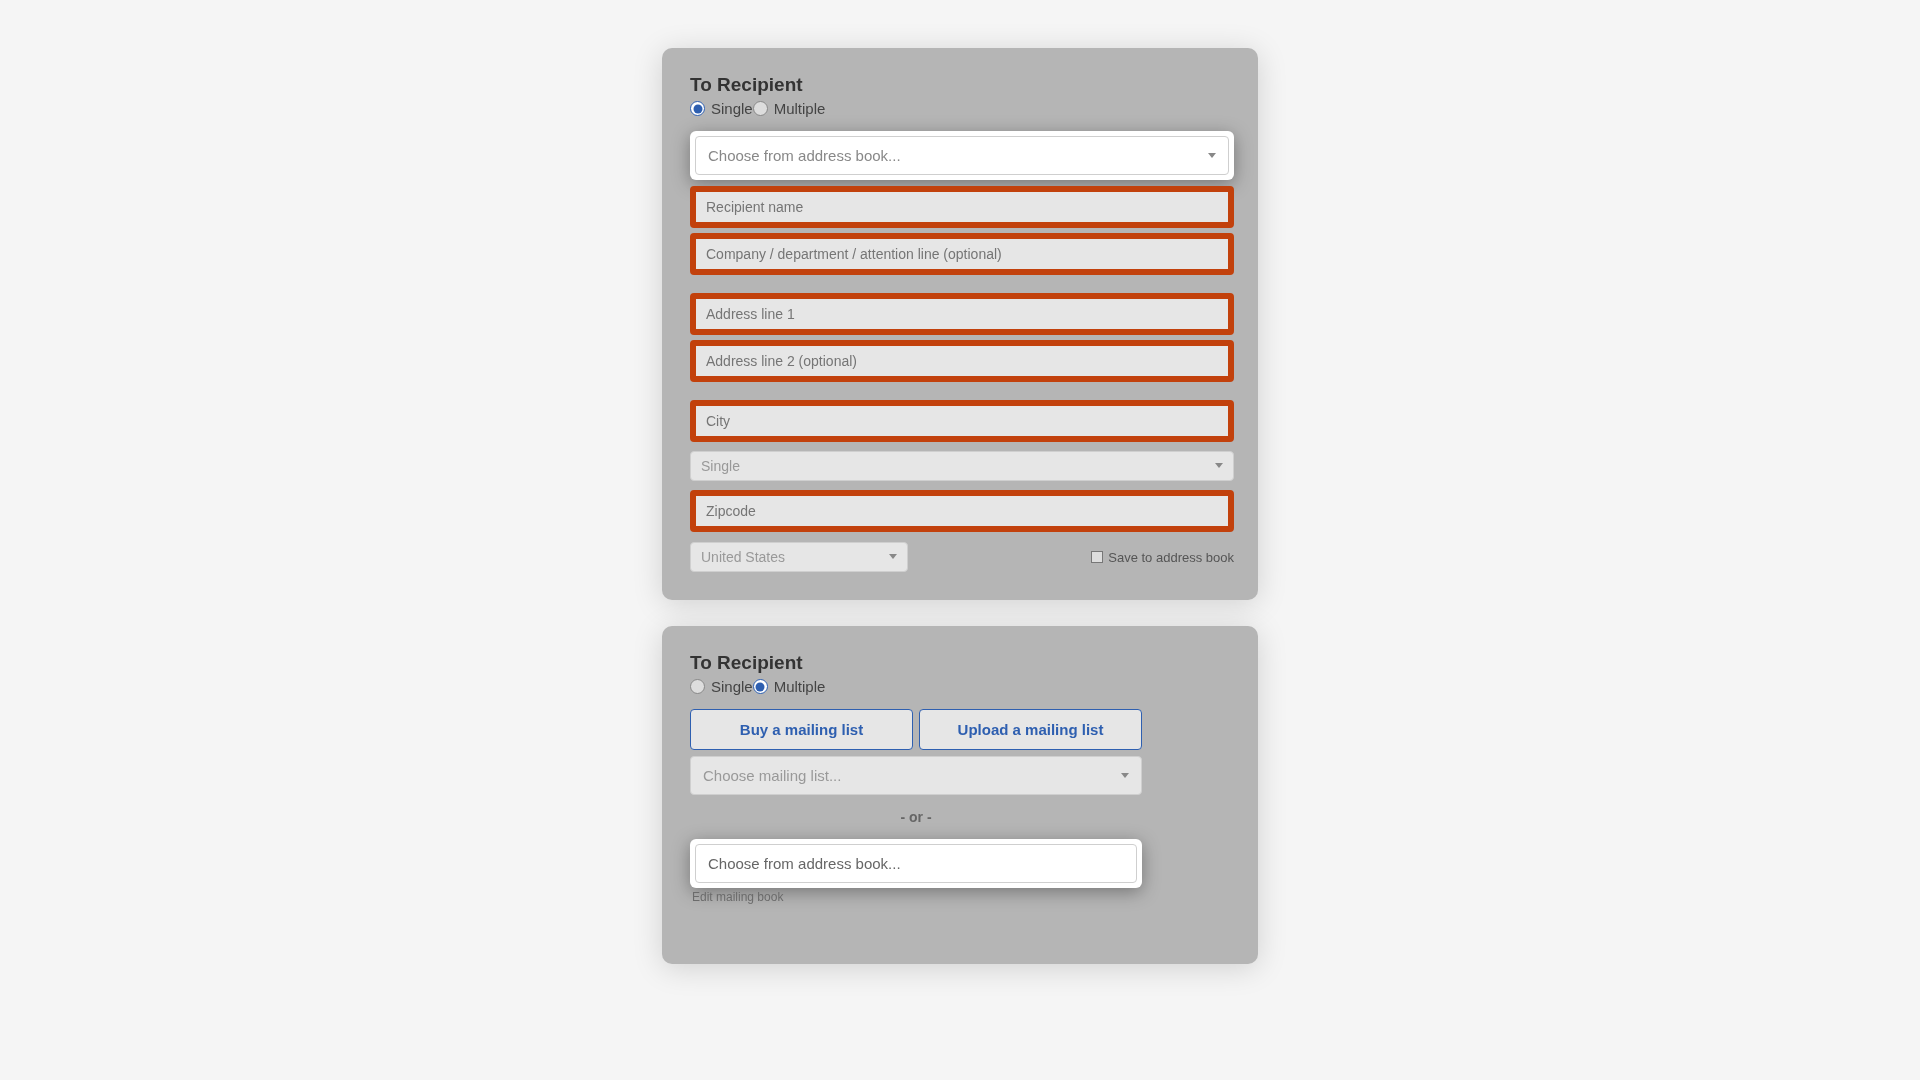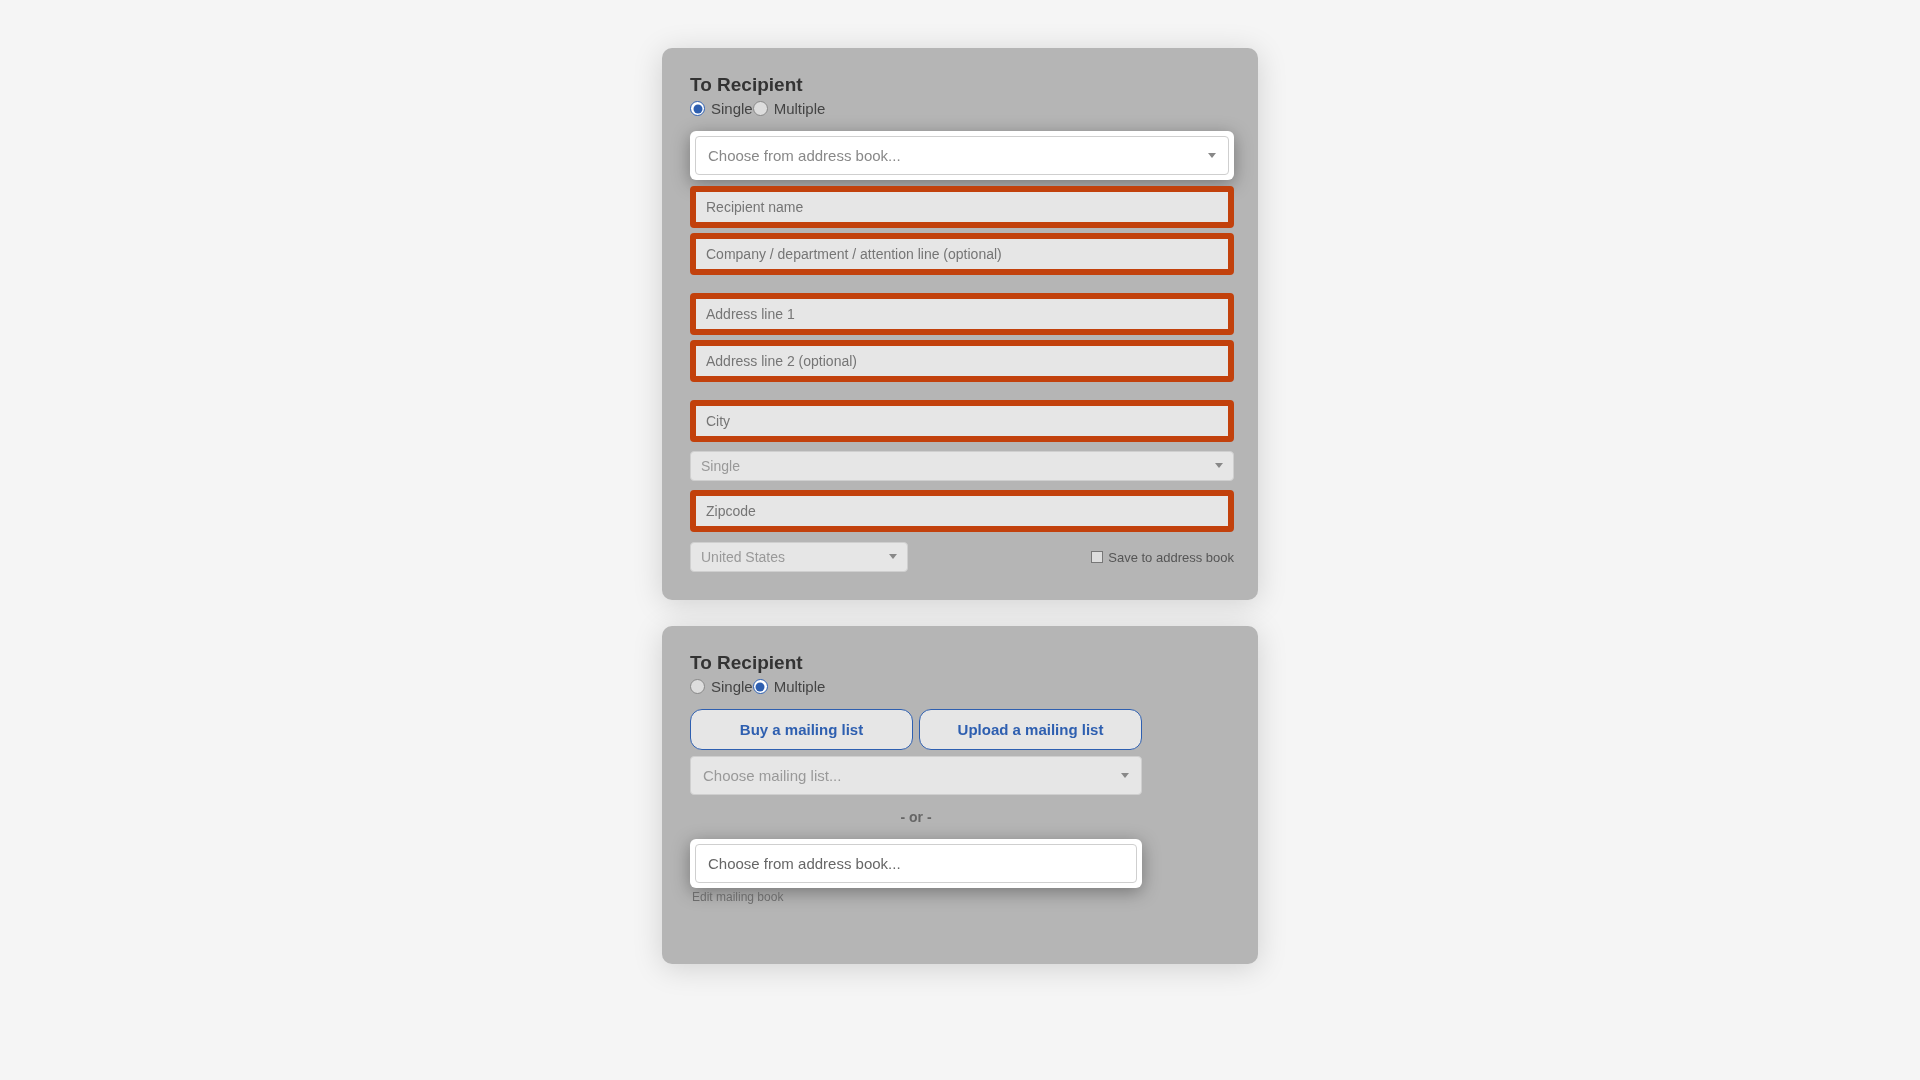--- a/index.html
+++ b/index.html
@@ -168,21 +168,21 @@
       gap: 6px;
       margin-bottom: 6px;
     }
     .action-btn {
       flex: 1;
       border: 1.5px solid #2e5fb0;
       background: #e6e6e6;
       color: #2e5fb0;
       font-weight: 600;
       font-size: 15px;
-      border-radius: 12px;
+      border-radius: 4px;
       padding: 11px 4px;
       text-align: center;
       cursor: pointer;
     }
     .mailing-select-wrap {
       margin-top: 0;
     }
     .divider-or {
       text-align: center;
       color: #666;

